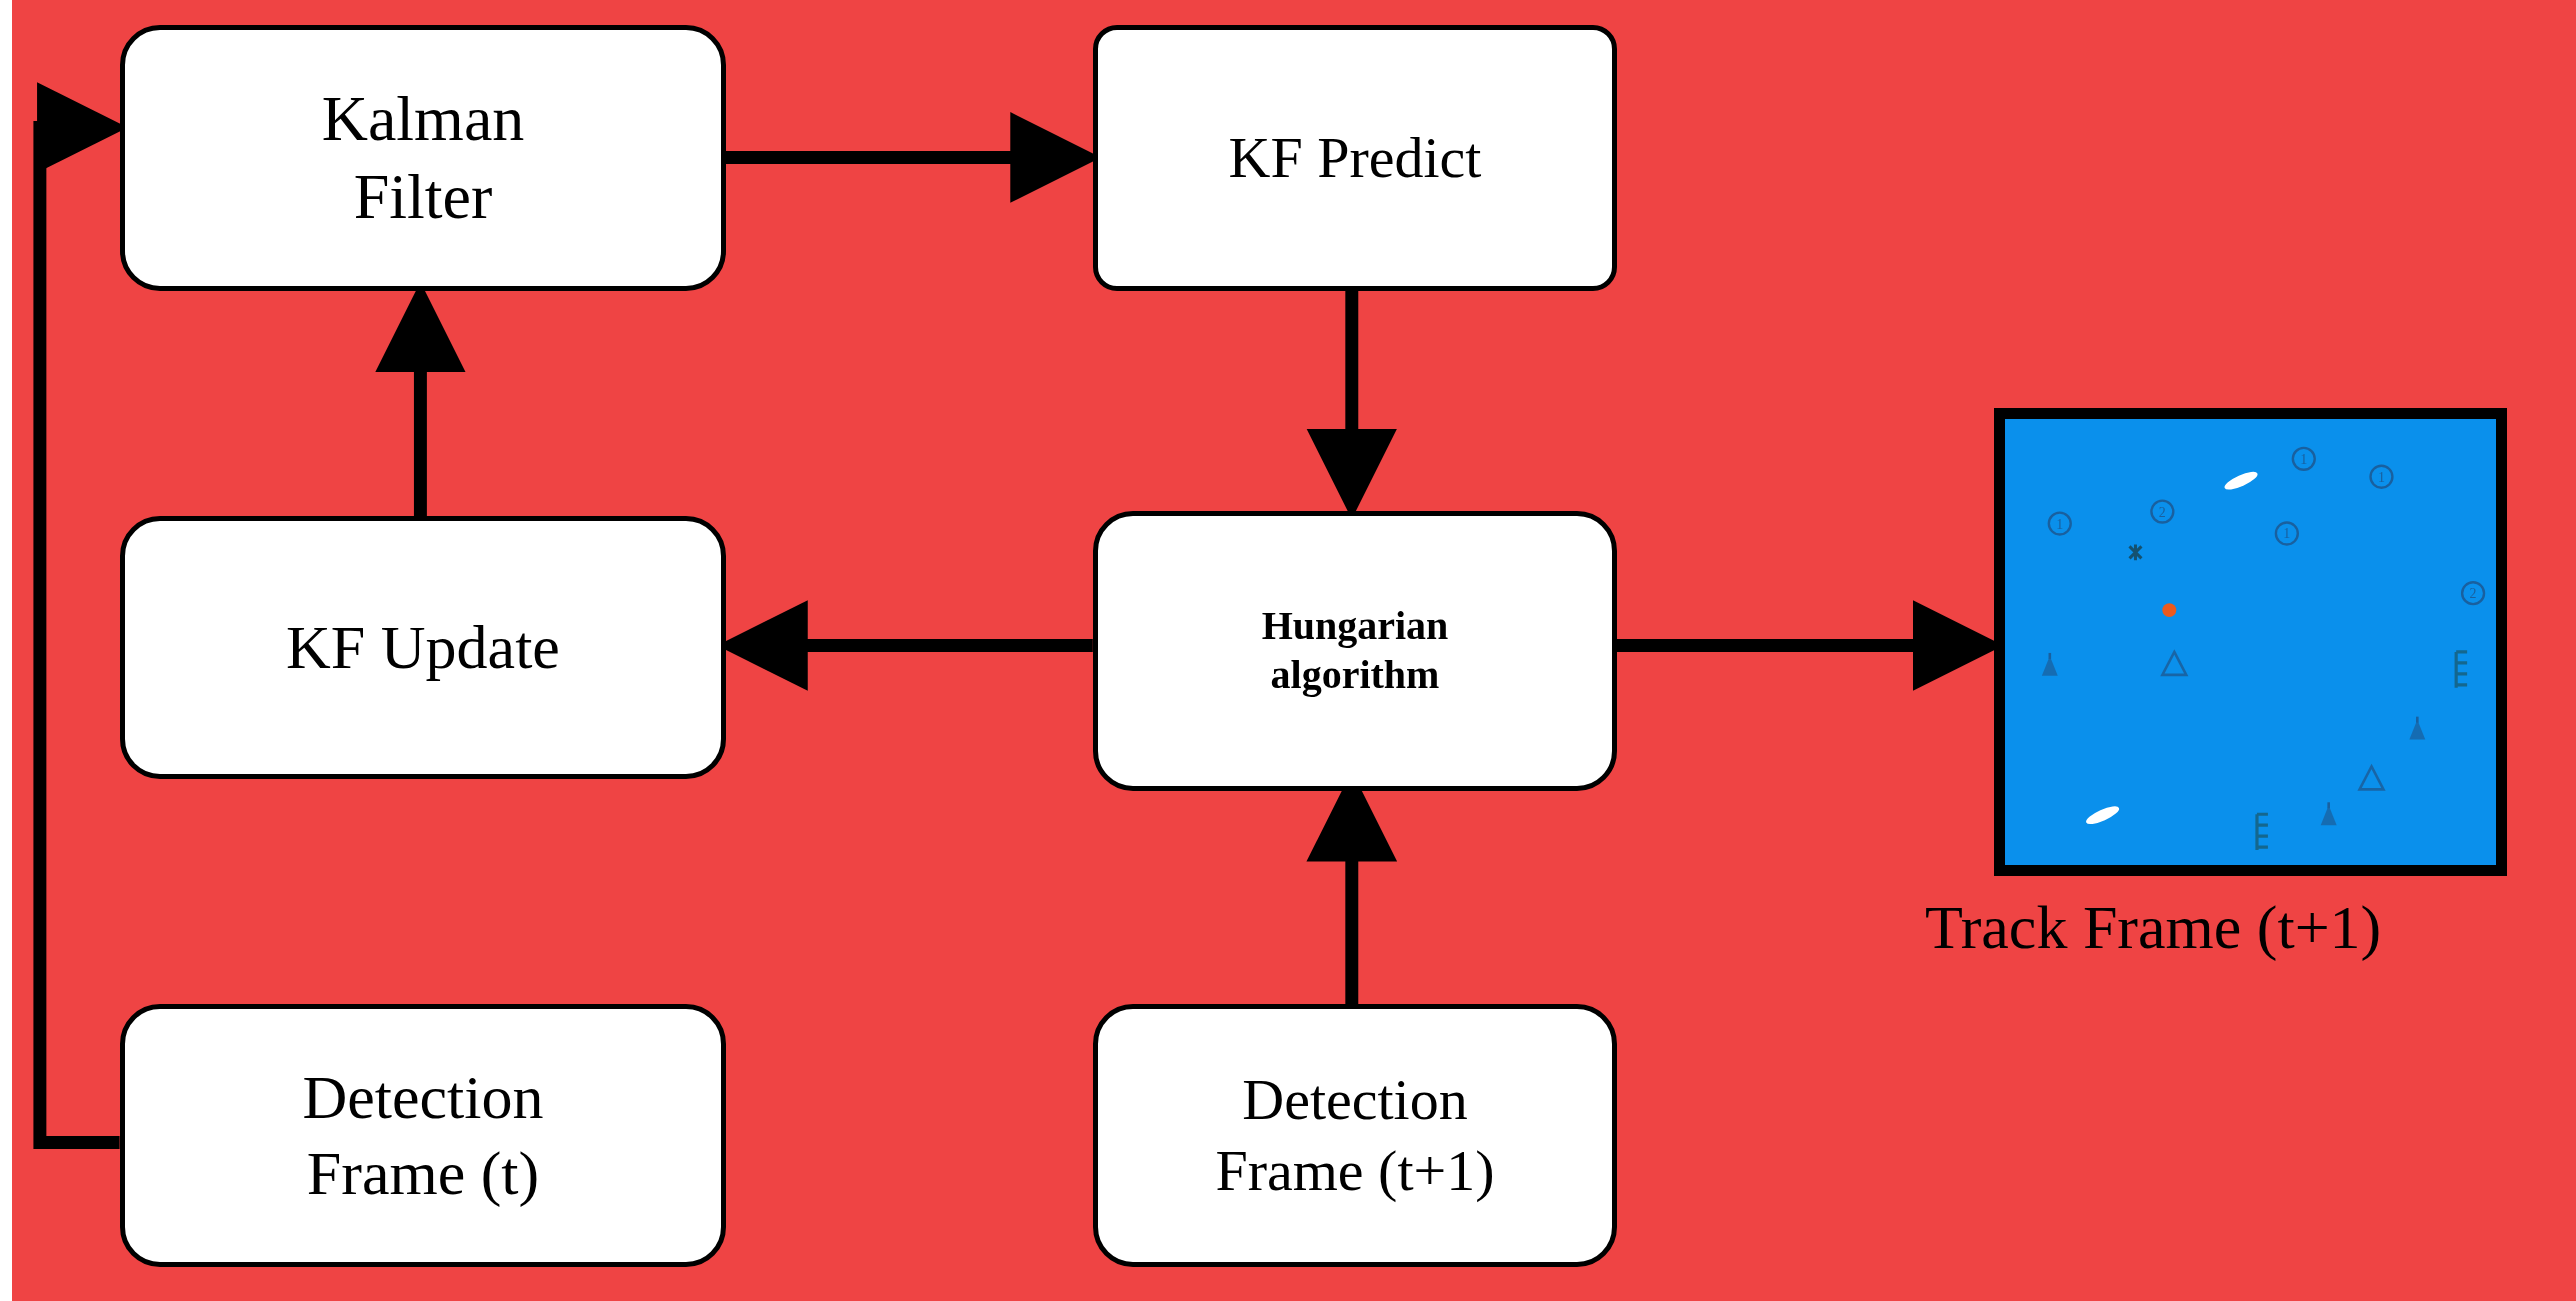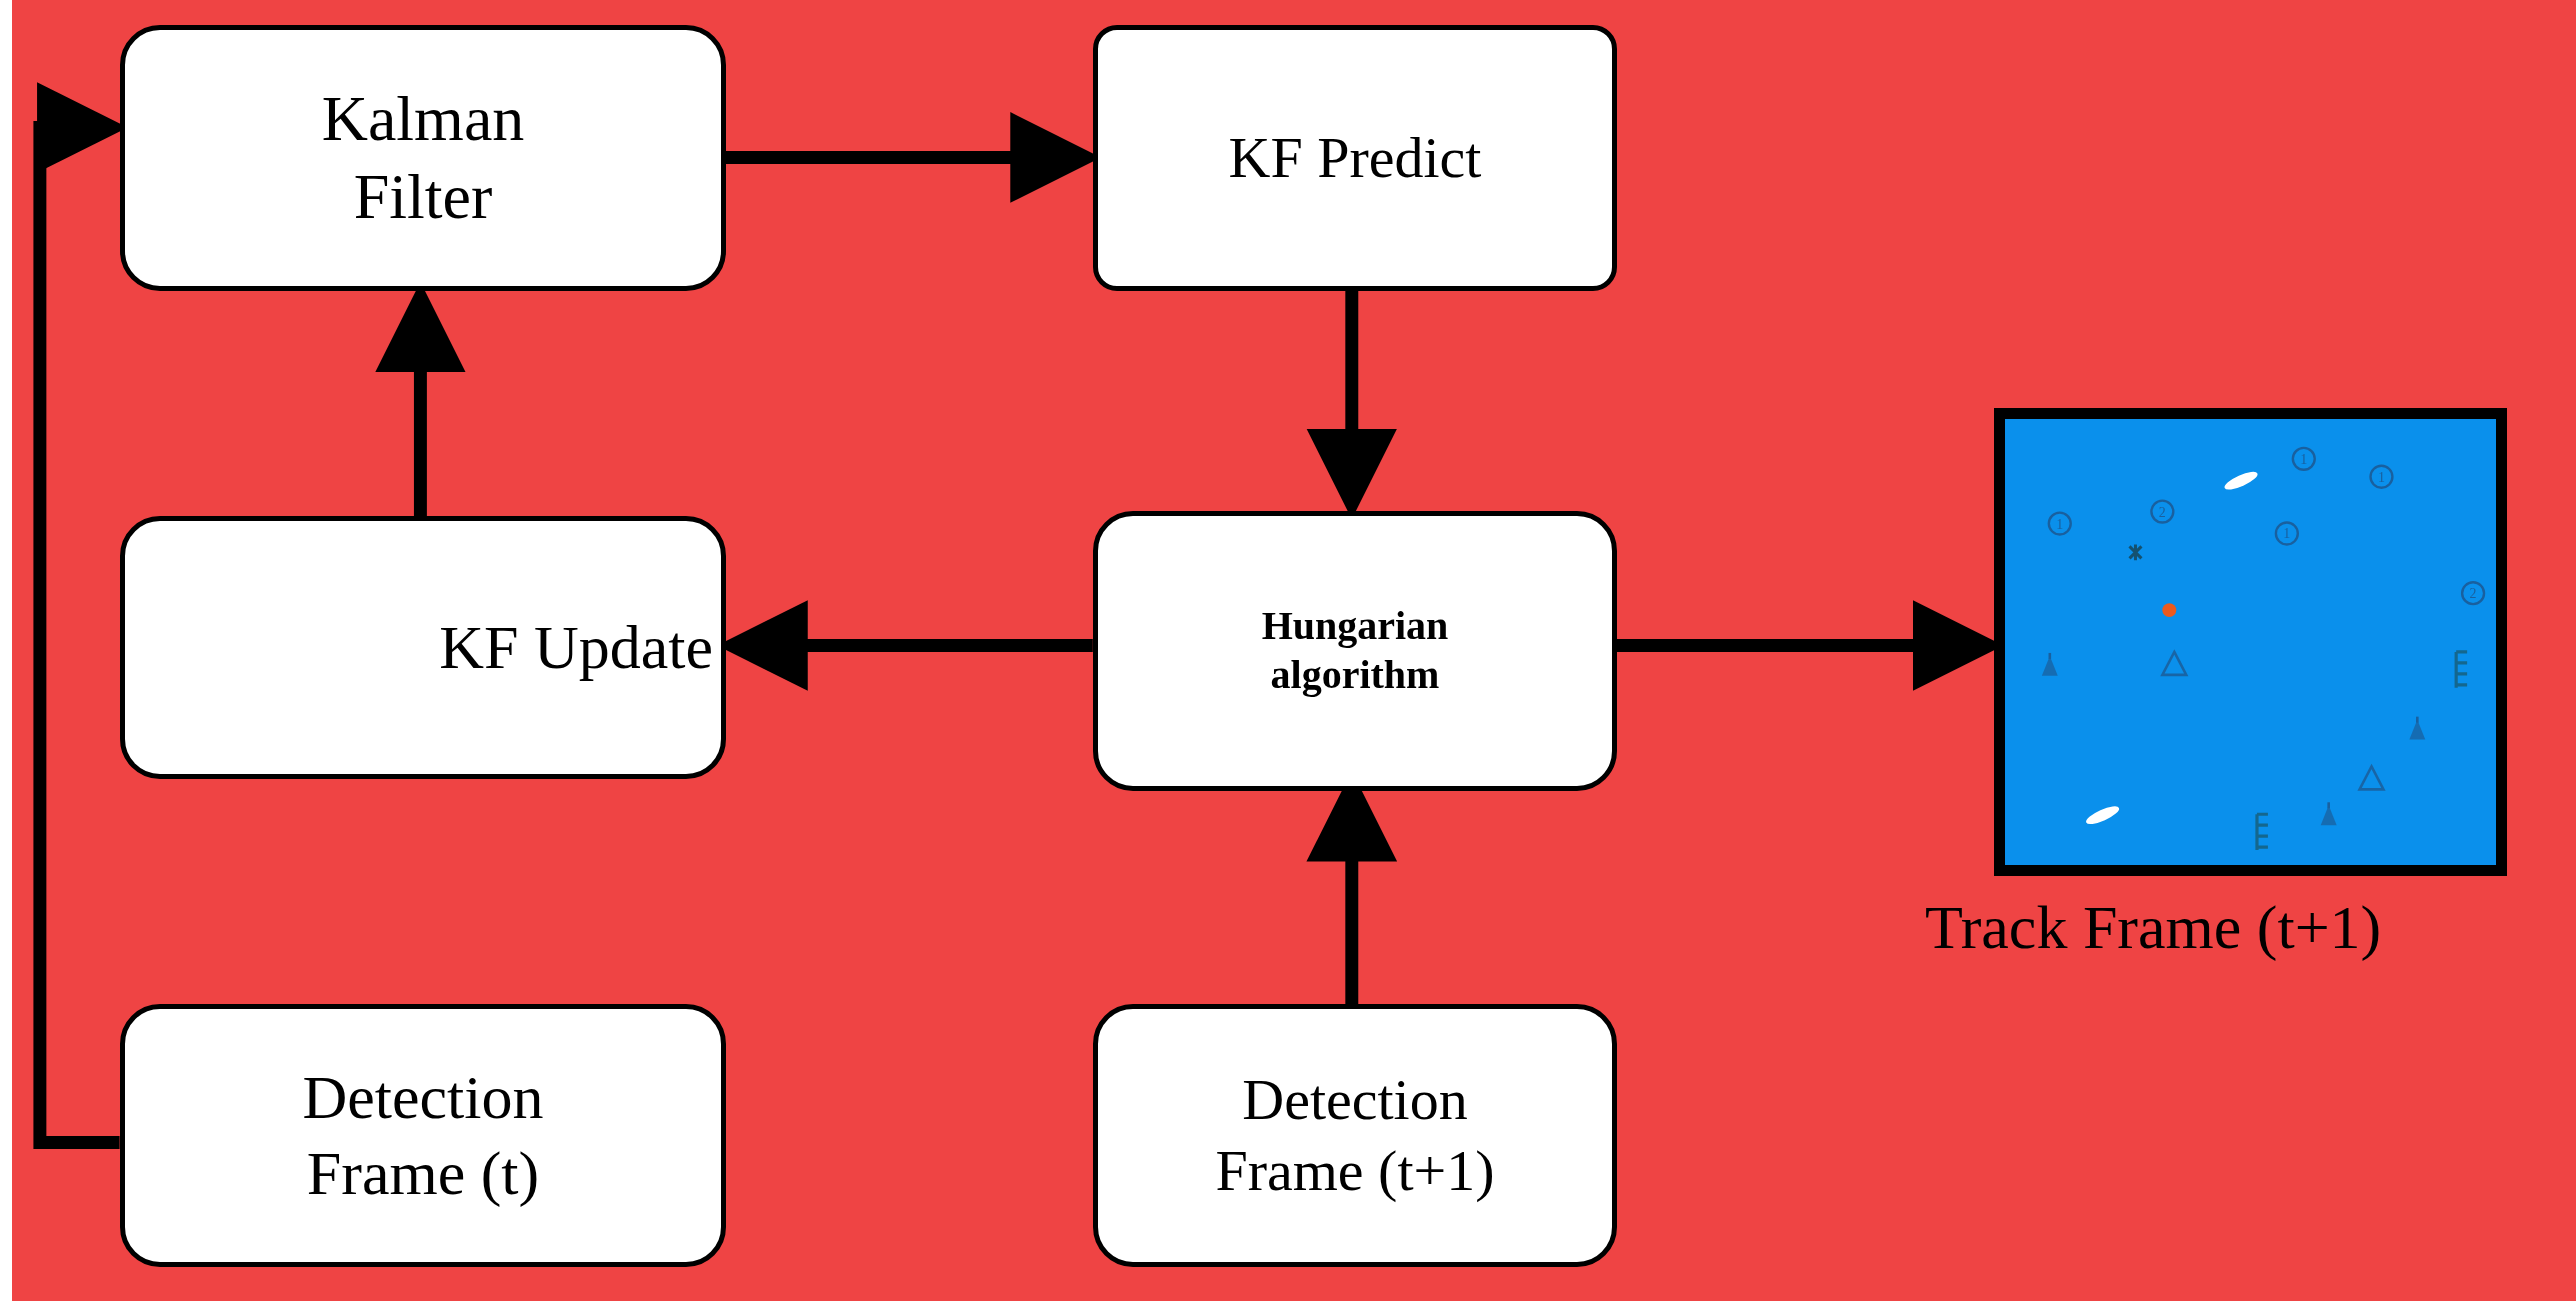--- a/index.html
+++ b/index.html
@@ -32,21 +32,21 @@
     line-height: 1.22;
     z-index: 3;
   }
   .node .label {
     display: block;
     padding: 0 8px;
     white-space: pre-line;
   }
   #node-kalman-filter { left: 108px; top: 25px;   width: 606px; height: 266px; font-size: 64px; }
   #node-kf-predict    { left: 1081px; top: 25px;  width: 524px; height: 266px; font-size: 58px; border-radius: 24px; }
-  #node-kf-update     { left: 108px; top: 516px;  width: 606px; height: 263px; font-size: 62px; justify-content: flex-end; }
+  #node-kf-update     { left: 108px; top: 516px;  width: 606px; height: 263px; font-size: 62px; }
   #node-hungarian     { left: 1081px; top: 511px; width: 524px; height: 280px; font-size: 40px; font-weight: bold; }
   #node-detection-t   { left: 108px; top: 1004px; width: 606px; height: 263px; font-size: 62px; }
   #node-detection-t1  { left: 1081px; top: 1004px; width: 524px; height: 263px; font-size: 58px; }
 
   
   #connectors {
     position: absolute;
     left: 0; top: 0;
     width: 2576px;
     height: 1302px;

